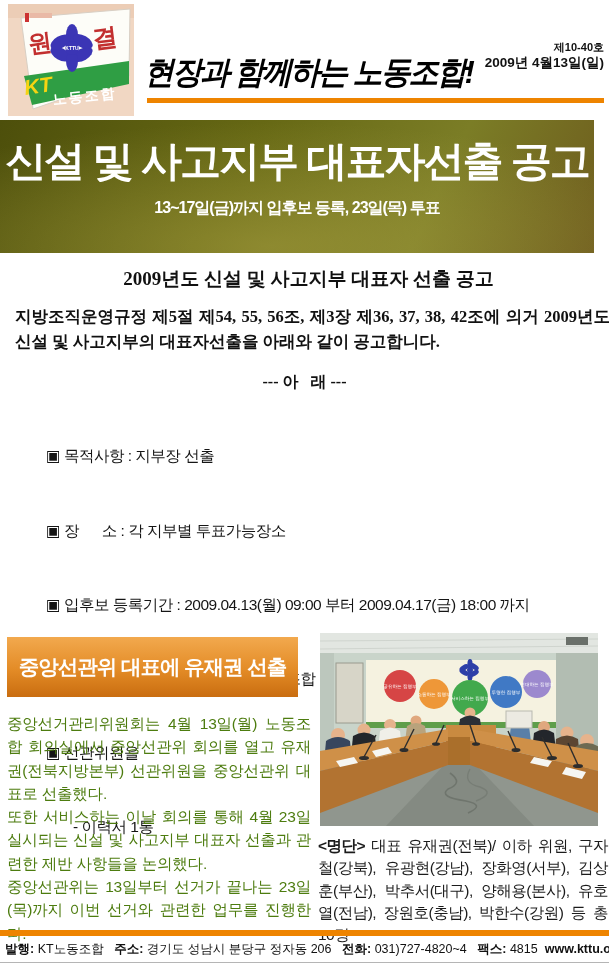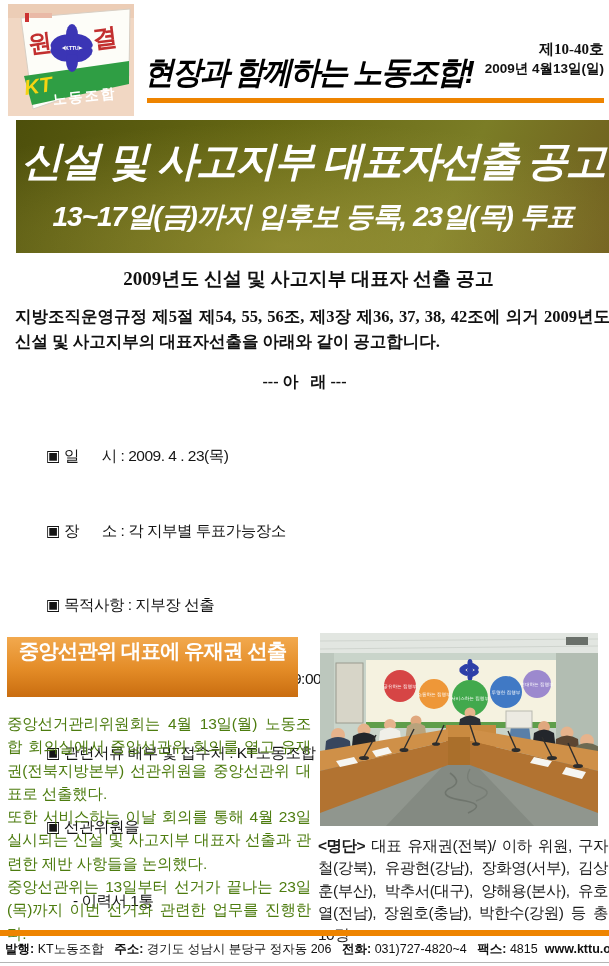--- a/index.html
+++ b/index.html
@@ -8,48 +8,47 @@
     font-family:"Liberation Sans","DejaVu Sans",sans-serif; color:#111;
   }
   
   .flag-wrap { position:absolute; left:8px; top:4px; width:126px; height:112px; }
   .slogan {
     position:absolute; left:144px; top:52px; white-space:nowrap;
     font-size:30px; font-weight:900; font-style:italic; letter-spacing:-2px; color:#000;
     transform:scaleY(1.06);
   }
   .issue { position:absolute; right:5px; top:40px; text-align:right; font-weight:700; line-height:1.3; }
-  .issue-no { font-size:15px;font-family:Liberation Serif, serif; }
+  .issue-no { font-size:11px; }
   .issue-date { font-size:13.5px; }
   .header-rule { position:absolute; left:147px; top:98px; width:457px; height:5px; background:#ee8400; }
   
   .banner {
-    position:absolute; left:16px; top:120px; width:594px; height:133px; text-align:center; color:#fff;
+    position:absolute; left:0; top:120px; width:594px; height:133px; text-align:center; color:#fff;
     background:
       radial-gradient(120% 150% at 45% 95%, rgba(175,165,70,.50), rgba(0,0,0,0) 62%),
       linear-gradient(115deg, #4d4f0b 0%, #666814 40%, #7b7d26 72%, #6e5c1e 100%);
-    font-style: italic;
   }
   .banner-title { padding-top:14px; font-size:41px; font-weight:900; letter-spacing:-2px; white-space:nowrap; }
-  .banner-sub { margin-top:9px; font-size:28px; font-weight:800; letter-spacing:-1px; white-space:nowrap; }
+  .banner-sub { margin-top:9px; font-size:16px; font-weight:800; letter-spacing:-1px; white-space:nowrap; }
   
   .serif { font-family:"Liberation Serif","DejaVu Serif",serif; }
   .notice-heading { position:absolute; left:0; top:262px; width:609px; margin:4px; text-align:center;
     font-size:19px; font-weight:700; }
   .notice-body { position:absolute; left:7px; top:296px; width:595px; margin:8px;
     font-size:16.5px; font-weight:700; line-height:25px; text-align:justify; }
   .below-divider { position:absolute; left:0; top:372px; width:609px; text-align:center;
     font-size:16px; font-weight:700; white-space:pre; }
   .notice-list { position:absolute; left:46px; top:395px; margin:0; padding:0; list-style:none;
     font-size:15.5px; line-height:24.7px; letter-spacing:-0.5px; white-space:pre-wrap; color:#151515; }
   .notice-list li.sub { padding-left:27px; }
   
   .headline-box {
     position:absolute; left:7px; top:637px; width:291px; height:60px;
-    display:flex; align-items:flex-start; justify-content:center;
+    display:flex; align-items:center; justify-content:center;
     background:linear-gradient(180deg,#f2a94e 0%, #e38b26 55%, #c96d10 100%);
     color:#fff; font-size:20.5px; font-weight:800; letter-spacing:-1px; white-space:nowrap;
   }
   .article-text { position:absolute; left:7px; top:712px; width:304px;
     font-size:15.5px; line-height:23.3px; letter-spacing:-0.2px; text-align:justify; color:#4d7c0f; }
   .article-text p { margin:0; }
   .photo { position:absolute; left:320px; top:633px; width:278px; height:193px; }
   .caption { position:absolute; left:318px; top:835px; width:290px; margin:0;
     font-size:15.5px; line-height:22.3px; text-align:justify; letter-spacing:-0.5px; color:#1b1b1b; }
   .caption b { font-weight:800; }
@@ -114,23 +113,22 @@
   <div class="banner">
     <div class="banner-title">신설 및 사고지부 대표자선출 공고</div>
     <div class="banner-sub">13~17일(금)까지 입후보 등록, 23일(목) 투표</div>
   </div>
 
   <h2 class="notice-heading serif">2009년도 신설 및 사고지부 대표자 선출 공고</h2>
   <p class="notice-body serif">지방조직운영규정 제5절 제54, 55, 56조, 제3장 제36, 37, 38, 42조에 의거 2009년도 신설 및 사고지부의 대표자선출을 아래와 같이 공고합니다.</p>
   <div class="below-divider serif">--- 아   래 ---</div>
 
   <ul class="notice-list">
-    <li>▣ 일      시 : 2009. 4 . 23(목)</li>
+    <li>▣ 목적사항 : 지부장 선출</li>
     <li>▣ 장      소 : 각 지부별 투표가능장소</li>
-    <li>▣ 목적사항 : 지부장 선출</li>
     <li>▣ 입후보 등록기간 : 2009.04.13(월) 09:00 부터 2009.04.17(금) 18:00 까지</li>
     <li>▣ 관련서류 배부 및 접수처 : KT노동조합 해당 지부 선거관리위원회</li>
     <li>▣ 선관위원을</li>
     <li class="sub">- 이력서 1통</li>
     
   </ul>
 
   <div class="headline-box">
     <span>중앙선관위 대표에 유재권 선출</span>
   </div>

